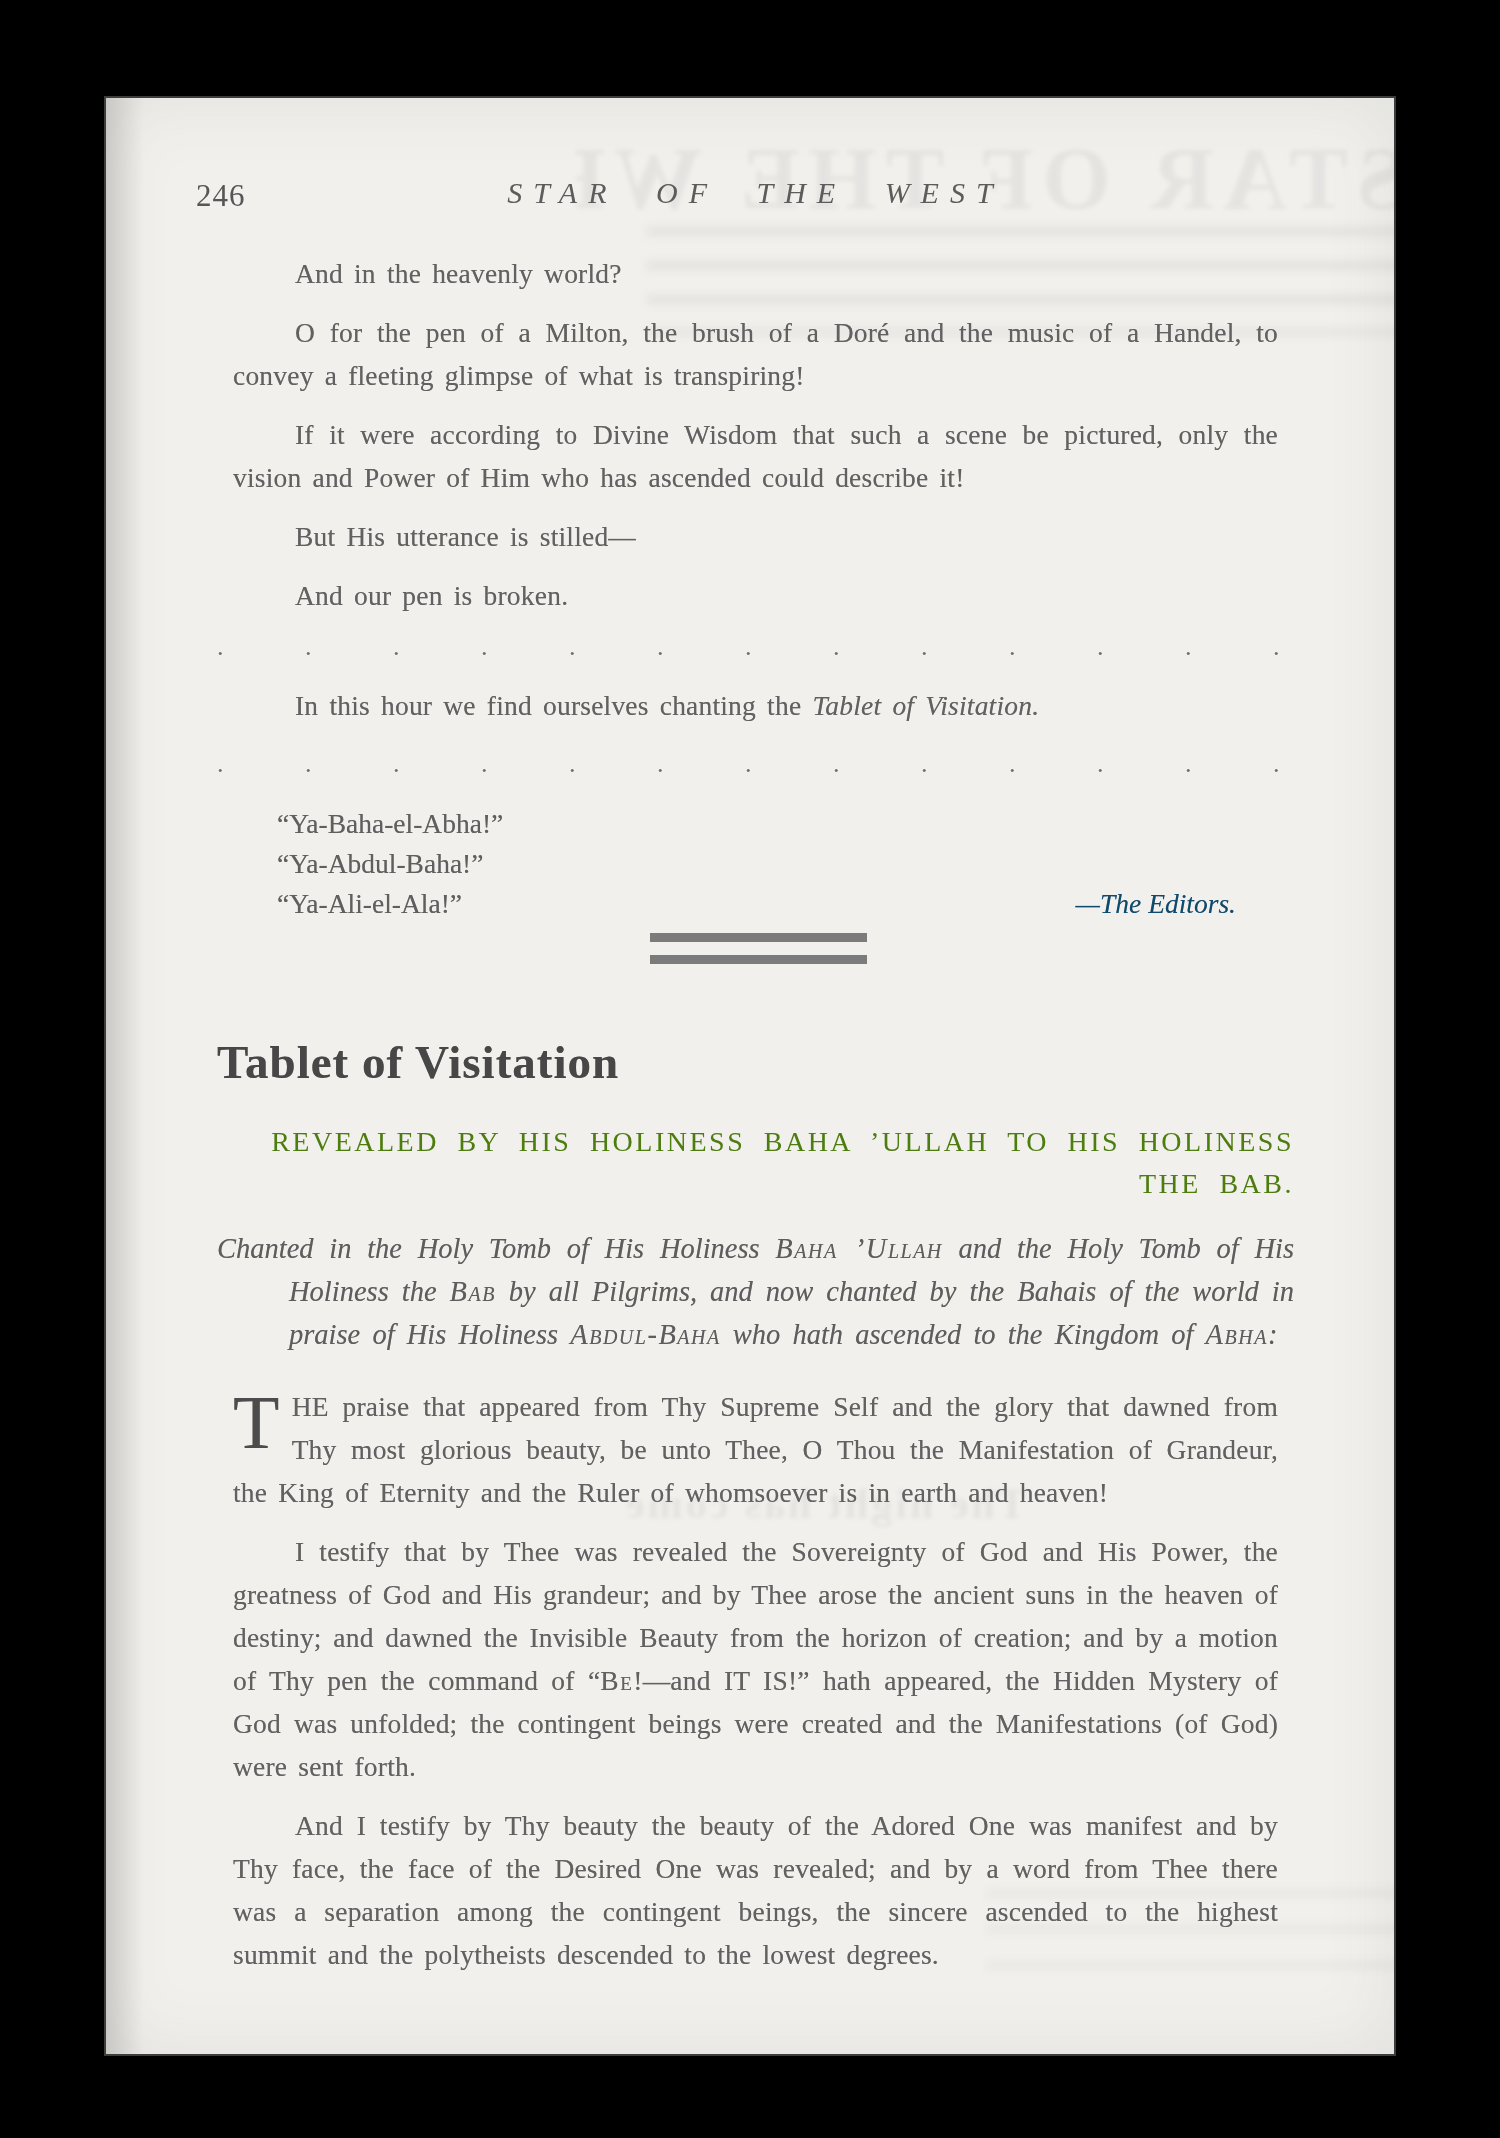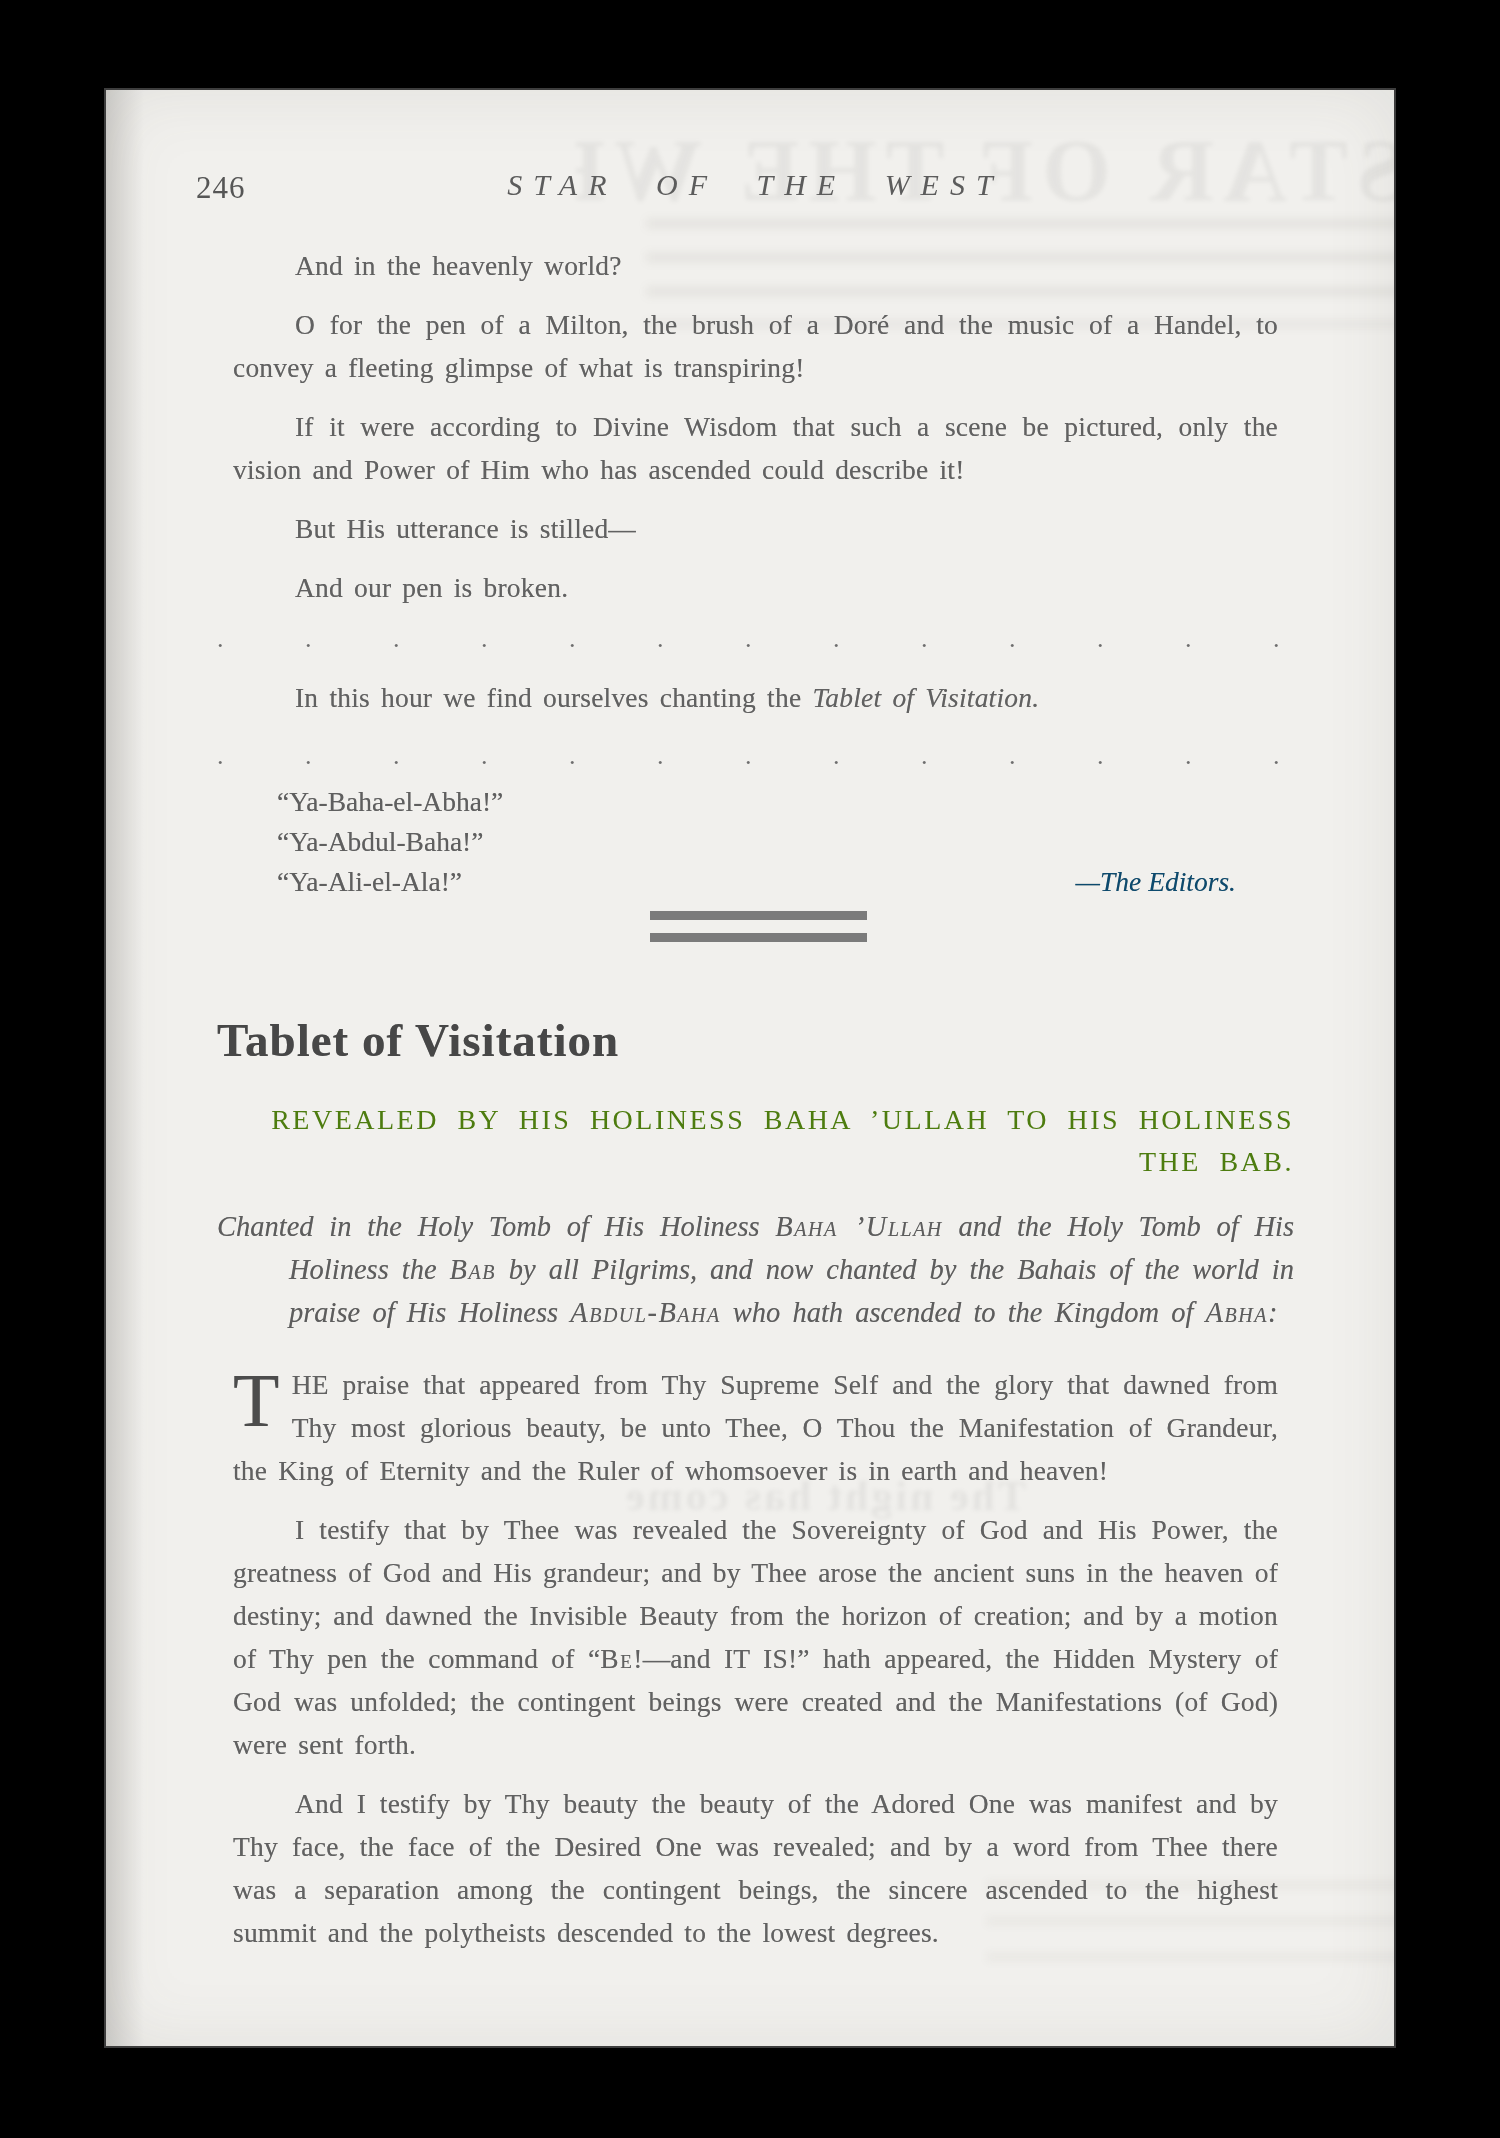--- a/index.html
+++ b/index.html
@@ -2,21 +2,21 @@
 <html><head>
 <meta charset="utf-8">
 <style>
   html,body{margin:0;padding:0;}
   body{
     width:1500px;height:2138px;position:relative;
     background:#000;overflow:hidden;
     font-family:"Liberation Serif", serif;
   }
   .page{
-    position:absolute;left:104px;top:88px;width:1292px;height:1960px;
+    position:absolute;left:104px;top:96px;width:1292px;height:1960px;
     background:#f1f0ed;
     border:2px solid #3d3d3d;box-sizing:border-box;
     box-shadow:inset 0 0 70px rgba(90,85,75,0.10);
     overflow:hidden;
   }
   .binding-shade{
     position:absolute;left:0;top:0;bottom:0;width:38px;
     background:linear-gradient(to right, rgba(70,65,60,0.18), rgba(70,65,60,0));
     pointer-events:none;
   }
@@ -46,21 +46,21 @@
   .mt-p{margin-top:10px;}
   .mt-sm{margin-top:7px;}
   
   .dotrow{
     margin-top:14px;font-size:26px;line-height:28px;color:#6e6e6e;
     word-spacing:75px;white-space:nowrap;overflow:hidden;
   }
   .dotrow.second{margin-top:23px;}
   .chant-line{margin-top:23px;}
   
-  .invocations{margin-top:12px;}
+  .invocations{margin-top:26px;}
   .invocation{
     font-size:27.5px;line-height:40px;color:#5f5f5f;
     padding-left:60px;text-shadow:0 0 0.5px rgba(95,95,95,0.55);
   }
   .invocation-row{display:flex;align-items:baseline;}
   .signature{
     margin-left:auto;margin-right:58px;font-style:italic;
     font-size:27.5px;color:#0c4a6e;padding-left:0;
   }
   

